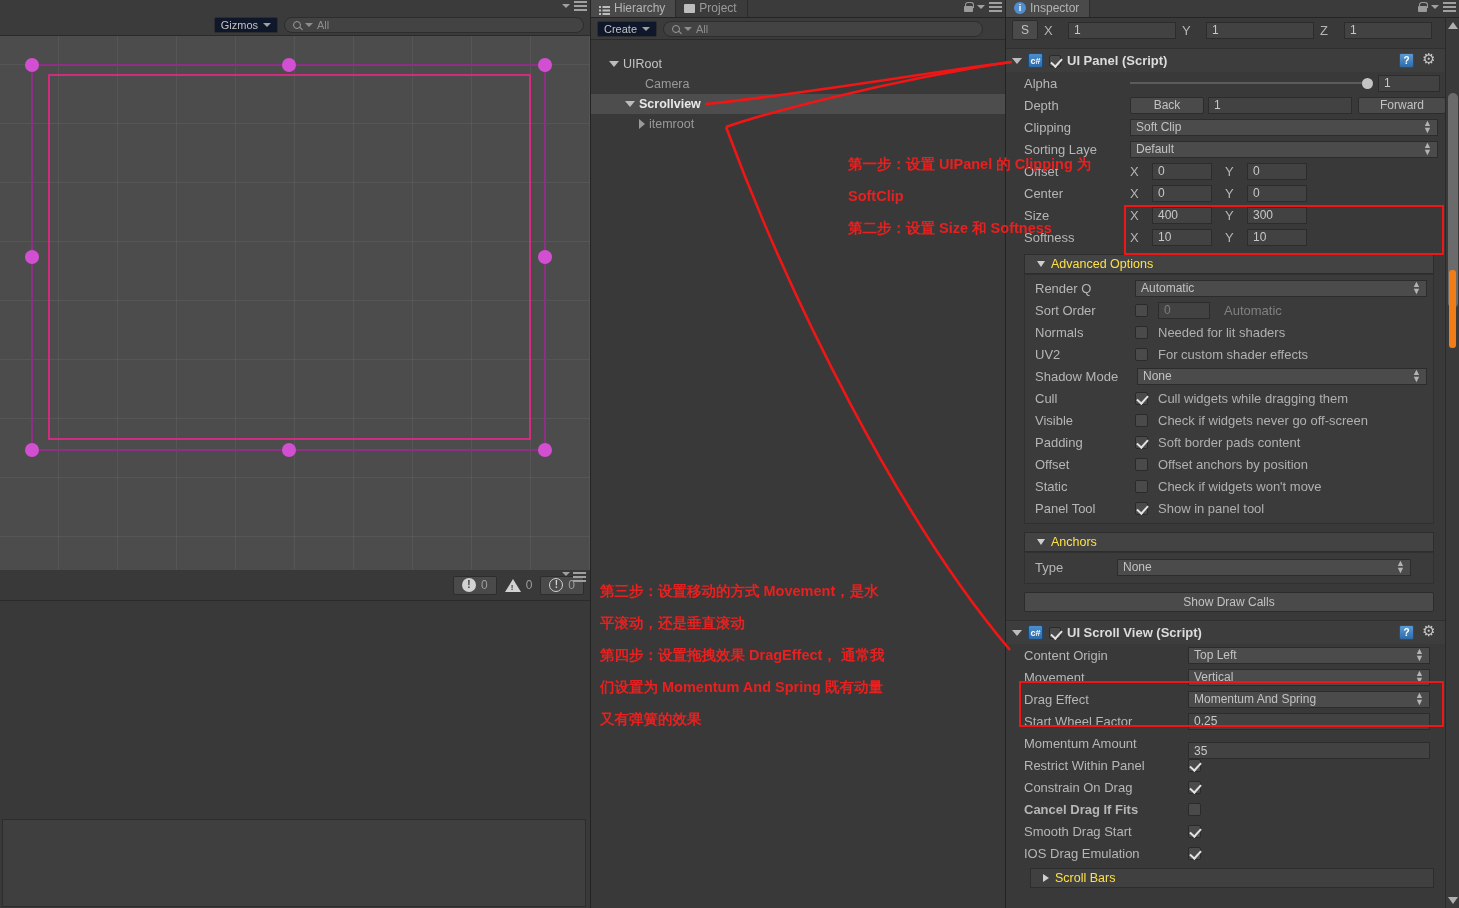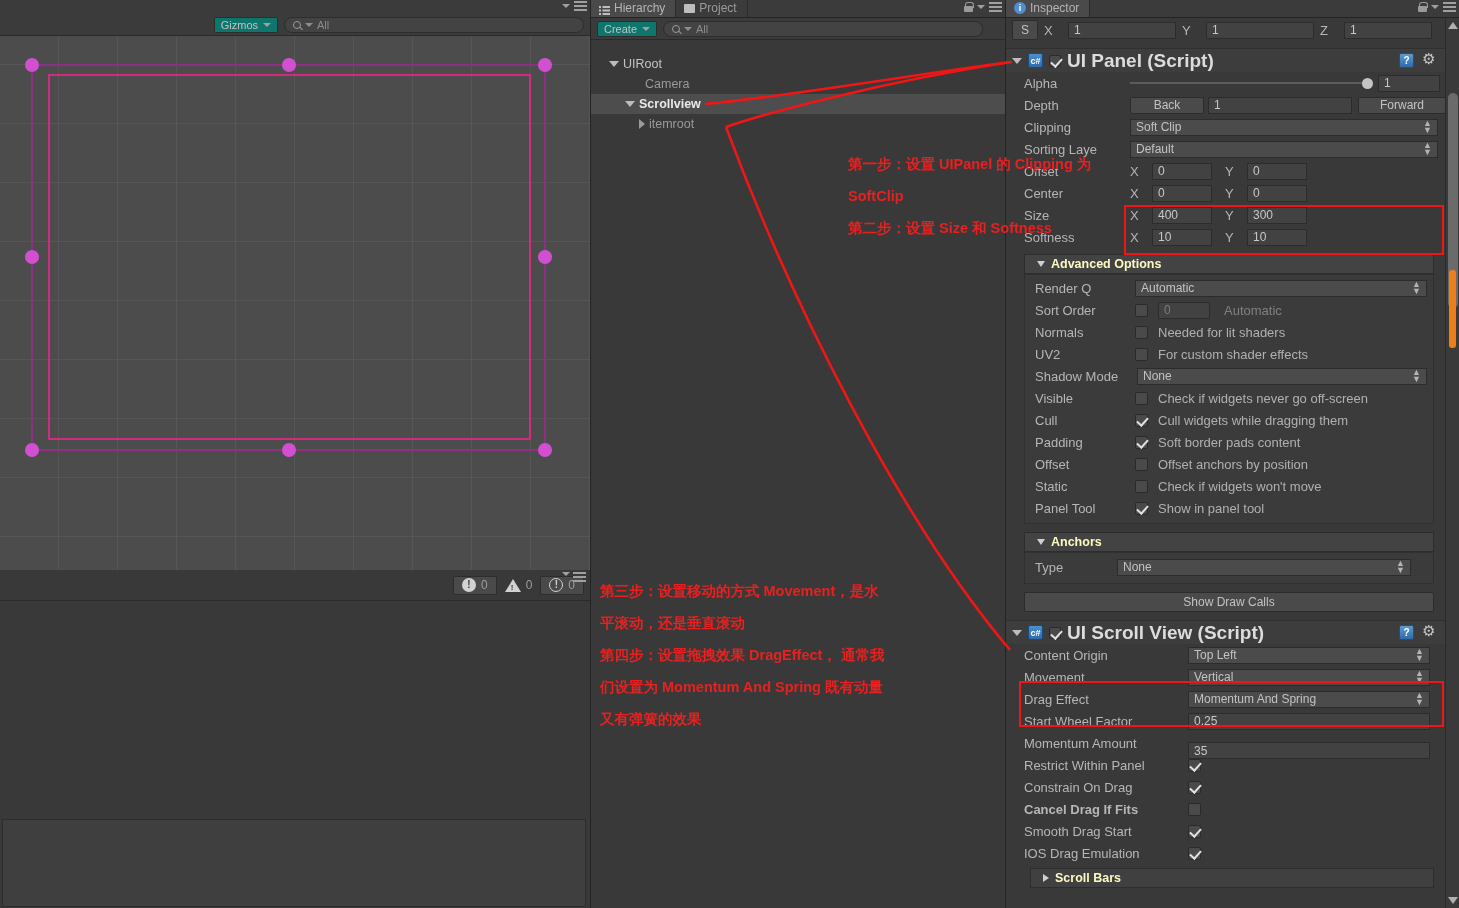--- a/index.html
+++ b/index.html
@@ -39,21 +39,21 @@
   .lock::after{content:"";position:absolute;left:0;top:4px;width:9px;height:6px;background:#9a9a9a;border-radius:1px;}
 
   
   #scene-view { left:0; top:0; width:590px; height:630px; background:#393939; }
   #scene-toolbar {
     position:absolute; left:0; top:14px; width:590px; height:22px;
     background:#3b3b3b; border-bottom:1px solid #2a2a2a;
     display:flex; align-items:center; justify-content:flex-end; padding-right:6px; gap:6px;
   }
   .sc-btn {
-    height:16px; background:#0f766e; border:1px solid #2d2d2d; border-radius:2px;
+    height:16px; background:#0f172a; border:1px solid #2d2d2d; border-radius:2px;
     color:#c2c2c2; font-size:11px; display:flex; align-items:center; padding:0 6px; gap:5px;
   }
   .sc-search {
     width:300px; height:16px; background:#434343; border:1px solid #2d2d2d;
     border-radius:8px; display:flex; align-items:center; padding:0 8px; gap:4px;
     color:#8d8d8d; font-size:11px;
   }
   .mag { width:8px;height:8px;border:1.4px solid #9a9a9a;border-radius:50%;position:relative;display:inline-block;}
   .mag::after{content:"";position:absolute;right:-3px;bottom:-2px;width:4px;height:1.4px;background:#9a9a9a;transform:rotate(45deg);}
   #scene-canvas {
@@ -119,30 +119,30 @@
          font-size:12px; height:17px; display:flex;align-items:center;justify-content:center;}
   .chk { width:13px;height:13px;background:#4a4a4a;border:1px solid #2a2a2a;border-radius:2px;
          flex:none; position:relative; }
   .chk.on::after{content:"";position:absolute;left:3px;top:0px;width:5px;height:9px;
          border:solid #e2e2e2;border-width:0 2px 2px 0;transform:rotate(42deg);}
   .chk-lbl{color:#b0b0b0;font-size:13px;margin-left:10px;}
   .comp-header {
     height:24px; display:flex; align-items:center; gap:6px; padding-left:6px;
     background:#3d3d3d; border-top:1px solid #303030; position:relative;
   }
-  .comp-title { color:#dcdcdc; font-size:19px; font-weight:bold; }
+  .comp-title { color:#dcdcdc; font-size:13px; font-weight:bold; }
   .cs-icon{width:15px;height:15px;background:linear-gradient(#4c8fd0,#2f6ba8);border:1px solid #1c4a78;border-radius:2px;
            color:#fff;font-size:9px;font-weight:bold;display:flex;align-items:center;justify-content:center;flex:none;}
   .help-icon{width:15px;height:15px;background:linear-gradient(#5b9bd5,#2f6ba8);border:1px solid #1f4f80;border-radius:2px;
            color:#fff;font-size:10px;font-weight:bold;display:flex;align-items:center;justify-content:center;}
   .gear-icon{width:14px;height:14px;position:relative;}
   .gear-icon::before{content:"\2699";position:absolute;left:0;top:-4px;font-size:15px;color:#c6c6c6;}
   .section-bar {
-    height:20px; background:#434343; border:1px solid #2d2d2d; color:#fef9c3;
-    font-size:12.5px; font-weight:bold; display:flex; align-items:center; padding-left:12px; gap:6px;
+    height:20px; background:#434343; border:1px solid #2d2d2d; color:#fde047;
+    font-size:12.5px; font-weight:normal; display:flex; align-items:center; padding-left:12px; gap:6px;
   }
   .tri-d{width:0;height:0;border-left:4.5px solid transparent;border-right:4.5px solid transparent;border-top:6px solid #cfcfcf;}
   .tri-r{width:0;height:0;border-top:4.5px solid transparent;border-bottom:4.5px solid transparent;border-left:6px solid #cfcfcf;}
   .group-box { border:1px solid #303030; background:#3b3b3b; }
   .slider-track{height:2px;background:#5c5c5c;position:relative;}
   .slider-knob{width:11px;height:11px;border-radius:50%;background:#c4c4c4;position:absolute;top:-4.5px;}
 
   
   .vscroll { position:absolute; background:#3a3a3a; border-left:1px solid #2a2a2a; width:14px;}
   .vthumb { position:absolute; left:2px; width:10px; background:#6b6b6b; border-radius:5px;}
@@ -439,29 +439,29 @@
 
           <div class="row" style="padding-left:10px;">
             <span class="lbl" style="width:102px;">Shadow Mode</span>
             <div class="dd" style="width:290px;">
               <span>None</span>
               <span class="arrows">▲<br>▼</span>
             </div>
           </div>
 
           <div class="row" style="padding-left:10px;">
+            <span class="lbl" style="width:100px;">Cull</span>
+            <span class="chk on"></span>
+            <span class="chk-lbl">Cull widgets while dragging them</span>
+          </div>
+
+          <div class="row" style="padding-left:10px;">
             <span class="lbl" style="width:100px;">Visible</span>
             <span class="chk"></span>
             <span class="chk-lbl">Check if widgets never go off-screen</span>
-          </div>
-
-          <div class="row" style="padding-left:10px;">
-            <span class="lbl" style="width:100px;">Cull</span>
-            <span class="chk on"></span>
-            <span class="chk-lbl">Cull widgets while dragging them</span>
           </div>
 
           <div class="row" style="padding-left:10px;">
             <span class="lbl" style="width:100px;">Padding</span>
             <span class="chk on"></span>
             <span class="chk-lbl">Soft border pads content</span>
           </div>
 
           <div class="row" style="padding-left:10px;">
             <span class="lbl" style="width:100px;">Offset</span>

